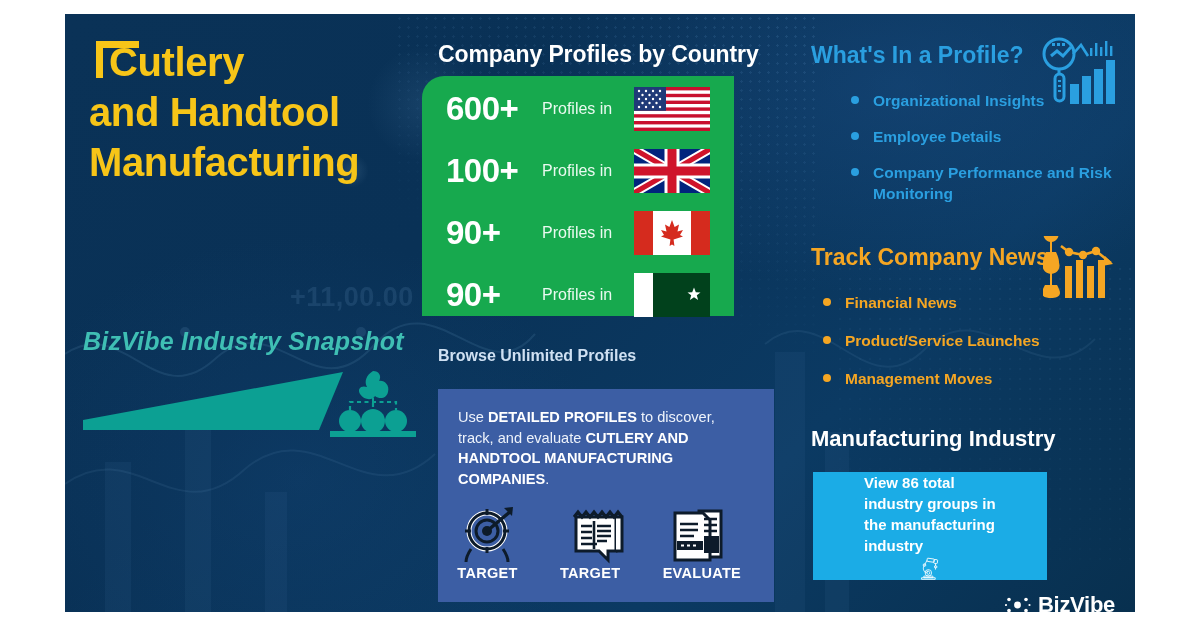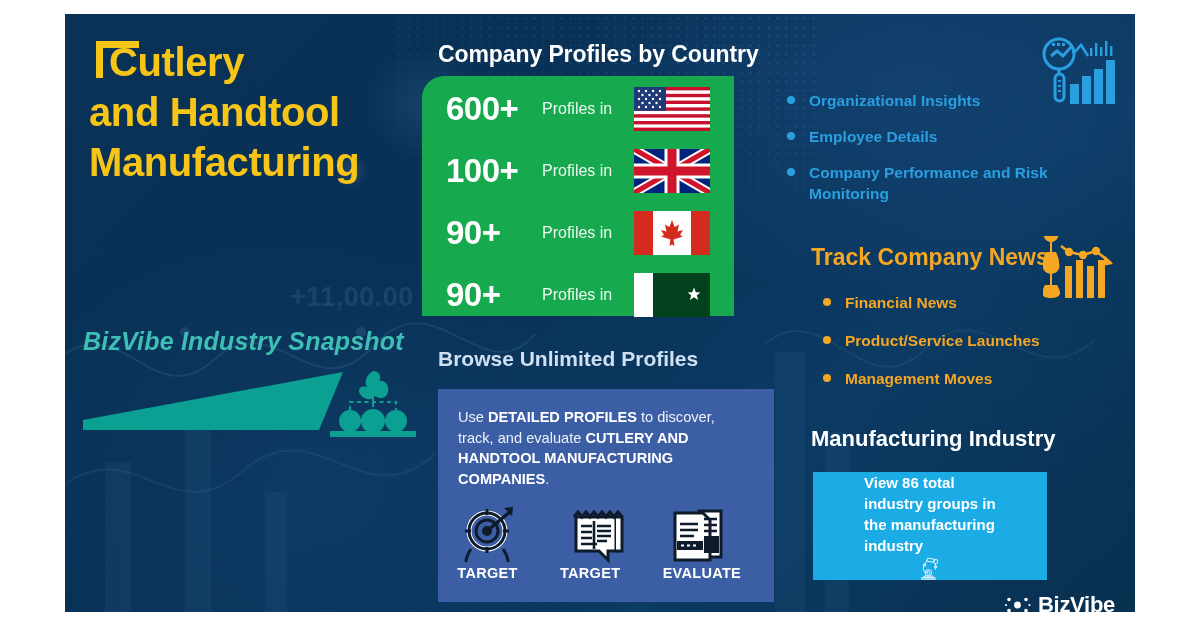--- a/index.html
+++ b/index.html
@@ -86,21 +86,21 @@
   }
   .flag-row { display:flex; align-items:center; height:58px; padding-left:24px; margin-top:4px; }
   .flag-count {
     color:#ffffff; font-size:33px; font-weight:700; width:96px; letter-spacing:-.5px;
   }
   .flag-label { color:#eafaf0; font-size:16px; width:92px; }
   .flag-img { width:76px; height:44px; flex:0 0 auto; position:relative; overflow:hidden; }
 
   #browse-head {
     position:absolute; left:373px; top:333px;
-    font-size:21px; font-weight:700; color:#cfe0f2;
+    font-size:16px; font-weight:700; color:#cfe0f2;
   }
   #browse-panel {
     position:absolute; left:373px; top:375px; width:336px; height:213px;
     background:#3c5ea4;
   }
   #browse-text {
     color:#eef3fb; font-size:14.6px; line-height:20.5px;
     padding:18px 22px 0 20px;
   }
   #browse-text b { color:#ffffff; font-weight:700; }
@@ -110,21 +110,21 @@
   .browse-item .cap {
     color:#ffffff; font-size:14.5px; font-weight:700; letter-spacing:.3px; margin-top:0;
   }
 
   
   #profile-head {
     position:absolute; left:746px; top:28px;
     font-size:23px; font-weight:700; color:#2a9fe0;
   }
   #profile-icon { position:absolute; left:968px; top:22px; width:84px; height:72px; }
-  #profile-list { position:absolute; left:712px; top:76px; width:300px; }
+  #profile-list { position:absolute; left:776px; top:76px; width:300px; }
   #profile-list li {
     list-style:none; position:relative; padding-left:32px;
     color:#2a9fe0; font-size:15.5px; font-weight:700; line-height:21px; margin-bottom:15px;
   }
   #profile-list li::before {
     content:""; position:absolute; left:10px; top:6px;
     width:8px; height:8px; border-radius:50%; background:#2a9fe0;
   }
 
   #news-head {
@@ -361,20 +361,21 @@
             <g stroke="#ffffff" stroke-width="2">
               <path d="M18,40.5 h3 M24,40.5 h3 M30,40.5 h3"></path>
             </g>
           </svg>
         </div>
         <div class="cap">EVALUATE</div>
       </div>
     </div>
   </div>
 
+  <div id="profile-head">What's In a Profile?</div>
 
   <svg id="profile-icon" viewBox="0 0 84 72">
     <g fill="none" stroke="#2a9fe0" stroke-width="3">
       <circle cx="26" cy="18" r="15"></circle>
       <path d="M18,20 l6,-5 l6,5 l8,-9"></path>
       <path d="M26,34 v5"></path>
     </g>
     <g fill="#2a9fe0">
       <rect x="19" y="7" width="3" height="3"></rect>
         <rect x="24" y="7" width="3" height="3"></rect>

